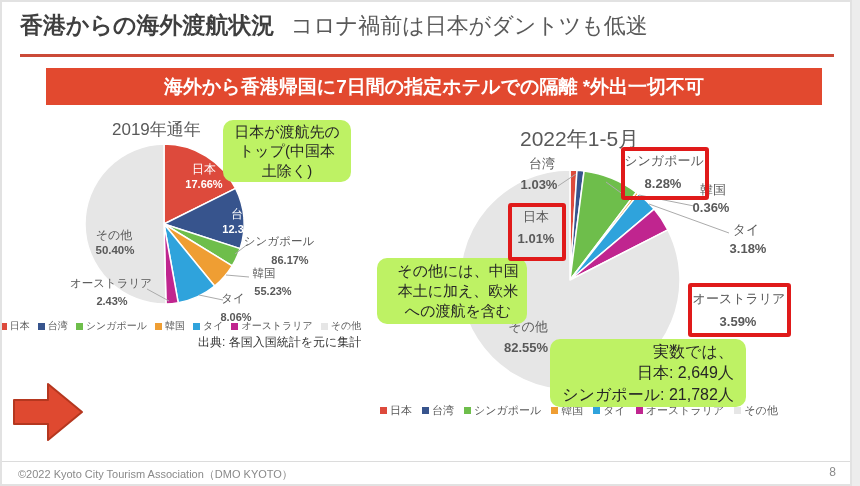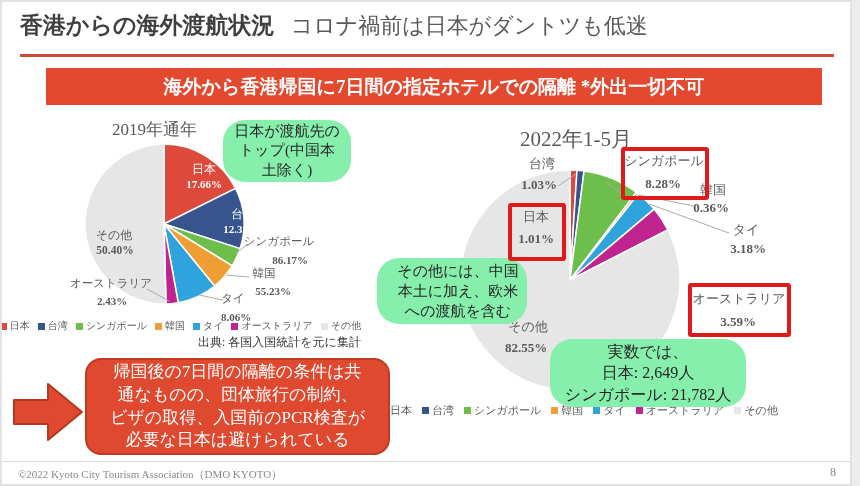--- a/index.html
+++ b/index.html
@@ -1,20 +1,20 @@
 <!DOCTYPE html>
 <html><head>
 <meta charset="utf-8">
 <style>
   html,body{margin:0;padding:0;background:#EDEDED;}
   *{box-sizing:border-box;}
   #slide{
     position:relative;width:852px;height:486px;background:#fff;
     border:2px solid #E2E2E2;overflow:hidden;
-    font-family:Liberation Serif, serif;
+    font-family:Liberation Sans, sans-serif;
   }
   
   #header{position:absolute;left:18px;top:8px;right:18px;display:flex;align-items:baseline;gap:16px;white-space:nowrap;}
   #title{font-size:23px;font-weight:bold;color:#3F3F3F;}
   #subtitle{font-size:22px;font-weight:normal;color:#595959;}
   #title-divider{position:absolute;left:18px;right:16px;top:52px;height:3px;background:#CB4A38;}
   
   #banner{
     position:absolute;left:44px;top:66px;width:776px;height:37px;background:#E2492F;
     color:#fff;font-size:19px;font-weight:bold;display:flex;align-items:center;justify-content:center;z-index:3;
@@ -32,26 +32,26 @@
   .pl.in-w{color:#fff;}
   .pl.name-m{font-size:13px;color:#595959;}
   .pl.pct-m{font-size:13px;font-weight:600;color:#595959;}
   
   .hl-box{position:absolute;border:4px solid #E01A1A;border-radius:3px;background:transparent;z-index:4;}
   #hl-singapore{left:619px;top:145px;width:88px;height:53px;}
   #hl-japan{left:506px;top:201px;width:58px;height:58px;}
   #hl-australia{left:686px;top:281px;width:103px;height:54px;}
   
   .callout{
-    position:absolute;background:#86efac;color:#262626;border-radius:22px;
+    position:absolute;background:#bef264;color:#262626;border-radius:10px;
     text-align:center;white-space:pre-line;z-index:3;display:flex;align-items:center;justify-content:center;
   }
   #callout-japan-top{left:221px;top:118px;width:128px;height:62px;font-size:15px;line-height:1.3;}
   #callout-others-note{left:375px;top:256px;width:150px;height:66px;font-size:15px;line-height:1.35;padding-left:12px;}
-  #callout-actual{left:548px;top:337px;width:196px;height:68px;font-size:16px;line-height:1.33;}
+  #callout-actual{left:548px;top:337px;width:196px;height:68px;font-size:16px;line-height:1.33;text-align:right;}
   
   #statement{
     position:absolute;left:83px;top:356px;width:305px;height:97px;background:#DF4930;border:2px solid #C03A22;
     border-radius:16px;color:#fff;font-size:17px;line-height:1.33;text-align:center;white-space:pre-line;
     display:flex;align-items:center;justify-content:center;padding:4px 8px;z-index:5;
   }
   #arrow{position:absolute;left:8px;top:376px;z-index:5;}
   
   .legend{position:absolute;display:flex;align-items:center;color:#595959;z-index:2;white-space:nowrap;}
   #legend-left{left:6px;top:317px;width:345px;justify-content:center;gap:8px;font-size:10px;}
@@ -146,24 +146,20 @@
   <div id="callout-others-note" class="callout">その他には、中国
 本土に加え、欧米
 への渡航を含む</div>
   <div id="callout-actual" class="callout">実数では、
 日本: 2,649人
 シンガポール: 21,782人</div>
 
   <svg id="arrow" width="78" height="68">
     <polygon points="4,22 38,22 38,6 72,34 38,62 38,46 4,46" fill="#DF4930" stroke="#B5371F" stroke-width="2" stroke-linejoin="round"></polygon>
   </svg>
-  <div id="statement">帰国後の7日間の隔離の条件は共
-通なものの、団体旅行の制約、
-ビザの取得、入国前のPCR検査が
-必要な日本は避けられている</div>
 
   <div id="legend-left" class="legend">
       <span class="lg-item">
         <span class="sw" style="background: rgb(221, 74, 60);"></span>
         <span>日本</span>
       </span>
       <span class="lg-item">
         <span class="sw" style="background: rgb(55, 84, 141);"></span>
         <span>台湾</span>
       </span>

